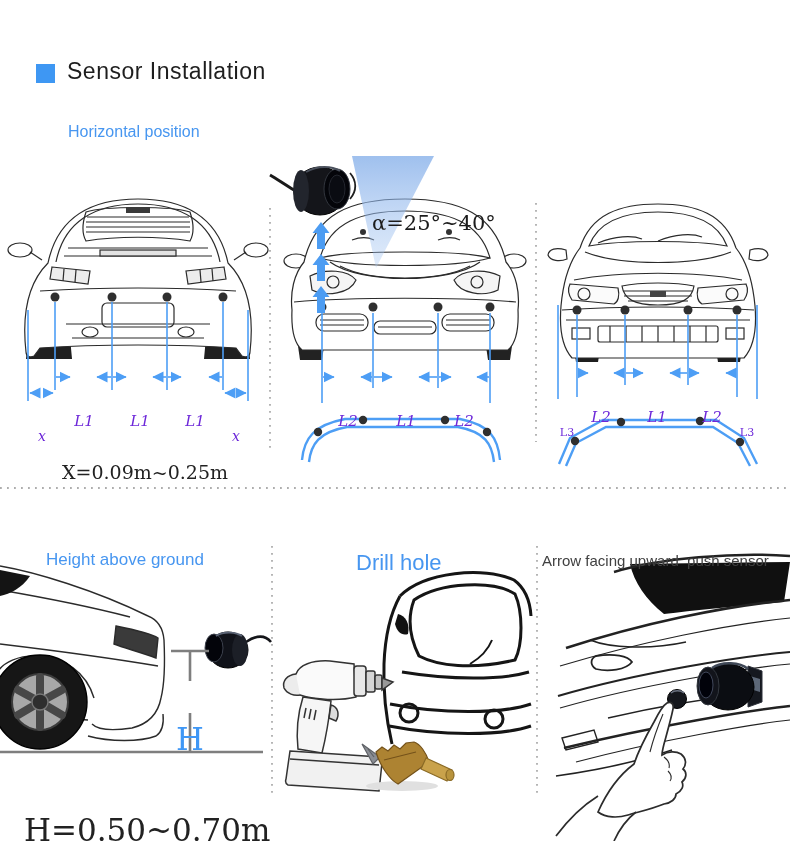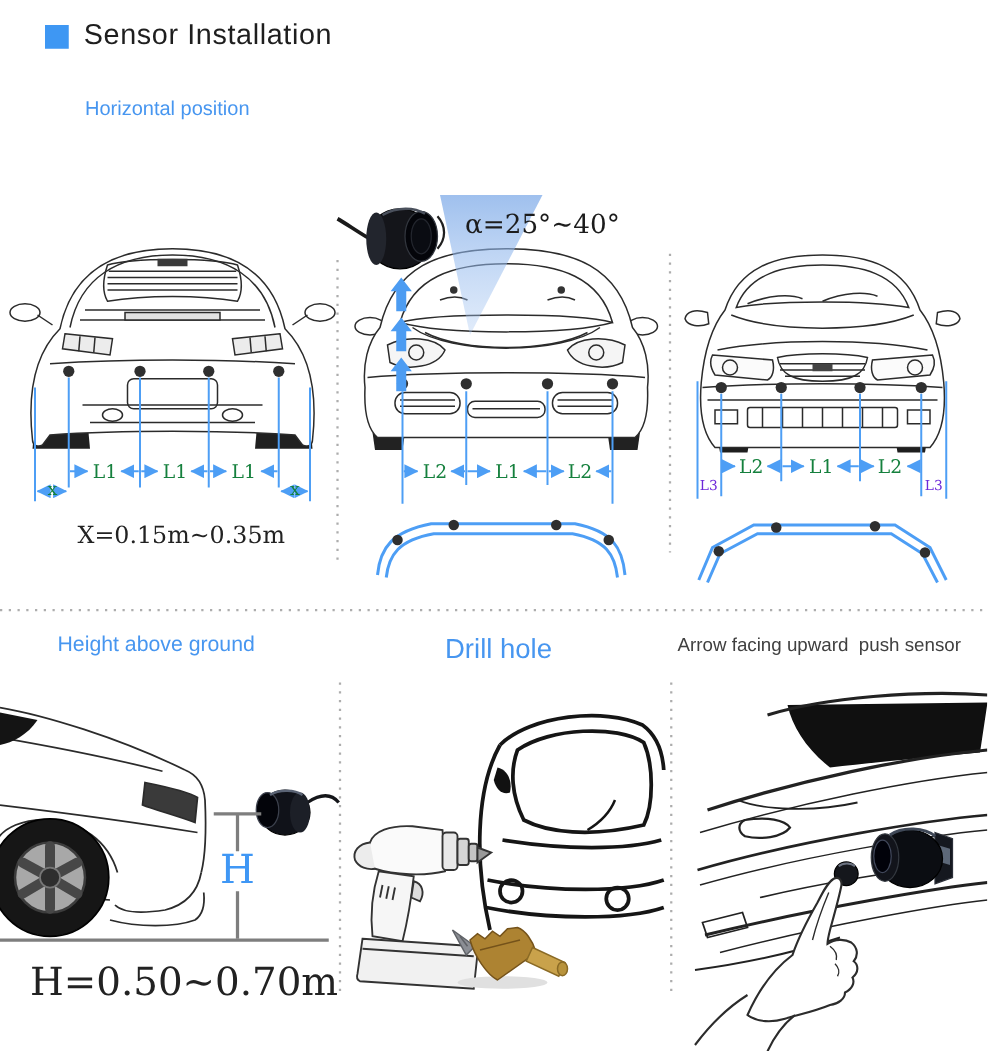--- a/index.html
+++ b/index.html
@@ -1,25 +1,25 @@
 <!DOCTYPE html>
 <html><head>
 <meta charset="utf-8">
 <style>
   html,body{margin:0;padding:0;background:#fff;}
   #stage{position:relative;width:790px;height:841px;background:#ffffff;overflow:hidden;}
   #art{position:absolute;left:0;top:0;}
   .t-sans{font-family:"Liberation Sans",sans-serif;}
   .t-serif{font-family:"DejaVu Serif",serif;}
-  .abs{position:absolute;}
+  .abs{position:absolute;margin-top:44px;}
   .title{left:67px;top:14px;font-size:23px;color:#1e1e1e;letter-spacing:.5px;}
   .bullet{left:36px;top:20px;width:19px;height:19px;background:#3e97f3;}
   .subhead{font-size:16px;color:#4796f0;}
   .subhead-sm{font-size:15px;color:#404040;white-space:pre;}
-  .dim{font-size:15px;color:#15803d;transform:translateX(-50%);}
+  .dim{font-size:15px;color:#6d28d9;transform:translateX(-50%);font-style:italic;}
   .dim-sm{font-size:11px;color:#6d28d9;transform:translateX(-50%);}
   .note{font-size:19px;color:#222;}
   .angle{font-size:21px;color:#1c1c1c;}
   .hletter{font-size:32px;color:#3f97f5;transform:translateX(-50%);}
   .bignote{font-size:31px;color:#222;}
 </style>
 </head>
 <body>
 
 <div id="stage">
@@ -351,21 +351,21 @@
 
   <div class="abs bullet"></div>
   <div class="abs title t-sans">Sensor Installation</div>
   <div class="abs subhead t-sans" style="left:68px;top:79px">Horizontal position</div>
 
   <div class="abs dim t-serif" style="left:84px;top:368px">L1</div>
   <div class="abs dim t-serif" style="left:140px;top:368px">L1</div>
   <div class="abs dim t-serif" style="left:195px;top:368px">L1</div>
   <div class="abs dim t-serif" style="left:42px;top:384px;font-size:14px">x</div>
   <div class="abs dim t-serif" style="left:236px;top:384px;font-size:14px">x</div>
-  <div class="abs note t-serif" style="left:62px;top:417px">X=0.15m~0.35m</div>
+  <div class="abs note t-serif" style="left:62px;top:417px">X=0.09m~0.25m</div>
 
   <div class="abs angle t-serif" style="left:372px;top:167px">α=25°~40°</div>
   <div class="abs dim t-serif" style="left:348px;top:368px">L2</div>
   <div class="abs dim t-serif" style="left:406px;top:368px">L1</div>
   <div class="abs dim t-serif" style="left:464px;top:368px">L2</div>
 
   <div class="abs dim t-serif" style="left:601px;top:364px">L2</div>
   <div class="abs dim t-serif" style="left:657px;top:364px">L1</div>
   <div class="abs dim t-serif" style="left:712px;top:364px">L2</div>
   <div class="abs dim-sm t-serif" style="left:567px;top:382px">L3</div>

